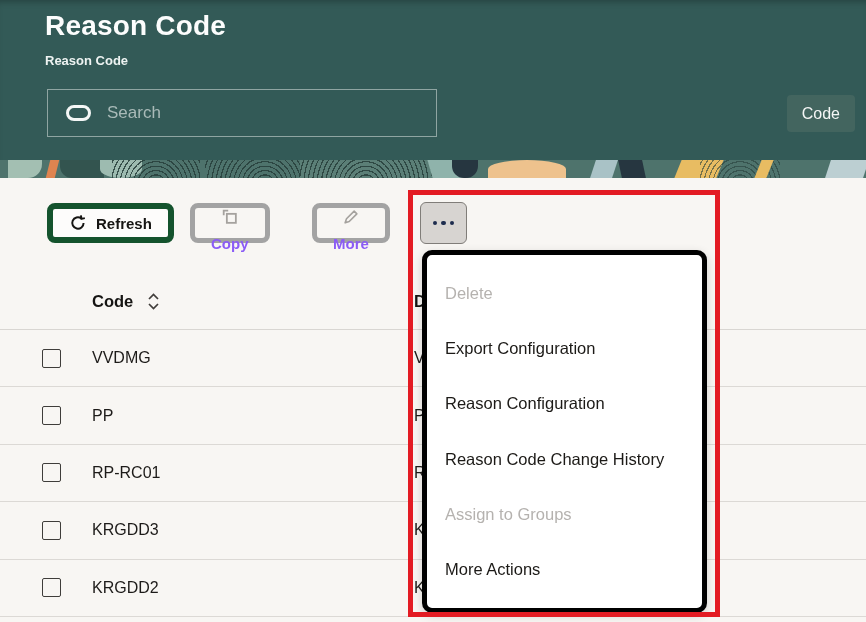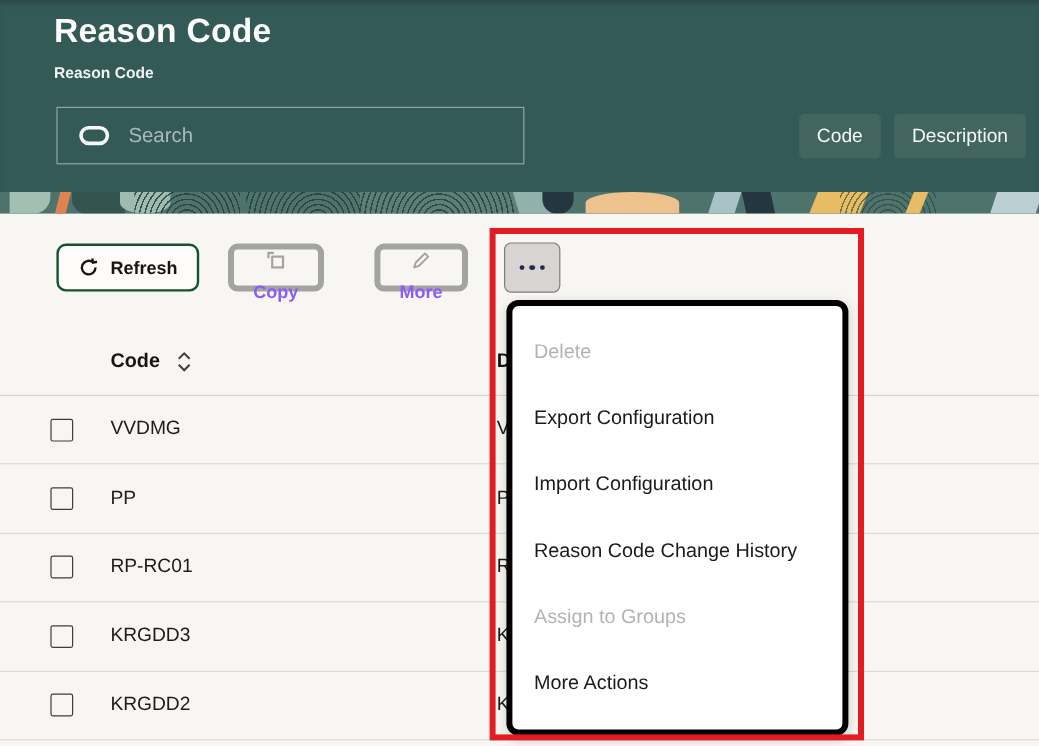--- a/index.html
+++ b/index.html
@@ -39,21 +39,21 @@
   .b-blue1 { left:593px; width:22px; background:#a9c2c6; transform:skewX(-18deg); }
   .b-navy2 { left:620px; width:24px; background:#263640; transform:skewX(12deg); }
   .b-gold1 { left:678px; width:42px; background:#e8bc62; transform:skewX(-22deg); }
   .b-gold2 { left:758px; width:12px; background:#e8bc62; transform:skewX(-22deg); }
   .b-blue2 { left:828px; width:38px; background:#bccfd2; transform:skewX(-18deg); }
 
   
   .tb-btn { position:absolute; top:203px; height:40px; display:flex; align-items:center; gap:9px;
             border-radius:8px; font-size:15px; font-weight:700; font-family:"Liberation Sans",sans-serif;
             padding:0 16px; cursor:pointer; }
-  .tb-enabled { background:#fdfcfb; border:2px solid #14532d; color:#161513; }
+  .tb-enabled { background:#fdfcfb; border:6px solid #14532d; color:#161513; }
   .tb-disabled { background:transparent; border:5px solid #a3a3a3; color:#8b5cf6;flex-direction:column; }
   .btn-refresh { left:47px; }
   .btn-copy { left:190px; }
   .btn-edit { left:312px; }
   .btn-ellipsis { position:absolute; left:420px; top:202px; width:47px; height:42px; background:#d7d4d1;
                   border:1px solid #807d79; border-radius:6px; display:flex; align-items:center; justify-content:center;
                   gap:4px; cursor:pointer; }
   .dot { width:4.5px; height:4.5px; border-radius:50%; background:#1d2c4e; }
 
   
@@ -93,21 +93,20 @@
     <div class="page-title">Reason Code</div>
     <div class="breadcrumb">Reason Code</div>
 
     <div class="search-box">
       <span class="search-pill"></span>
       <input class="search-input" type="text" placeholder="Search" style="">
     </div>
 
     <div class="hdr-buttons">
       <button class="hdr-btn">Code</button>
-      <button class="hdr-btn">Description</button>
     </div>
   </div>
 
   <div class="band">
     <div class="b-sage1"></div>
       <div class="b-orange"></div>
       <div class="b-dark1"></div>
     <div class="b-sage2"></div>
       <div class="b-fp1 fp"></div>
       <div class="b-fp2 fp"></div>
@@ -195,21 +194,21 @@
     <div class="row">
       <span class="cb"></span>
       <span class="cell-code">KRGDD2</span>
       <span class="cell-desc">K</span>
     </div>
   </div>
 
   <div class="menu">
     <div class="menu-item disabled">Delete</div>
     <div class="menu-item">Export Configuration</div>
-    <div class="menu-item">Import Configuration</div>
+    <div class="menu-item">Reason Configuration</div>
     <div class="menu-item">Reason Code Change History</div>
     <div class="menu-item disabled">Assign to Groups</div>
     <div class="menu-item">More Actions</div>
   </div>
 
   <div class="highlight"></div>
 
 </div>
 
 </body></html>

